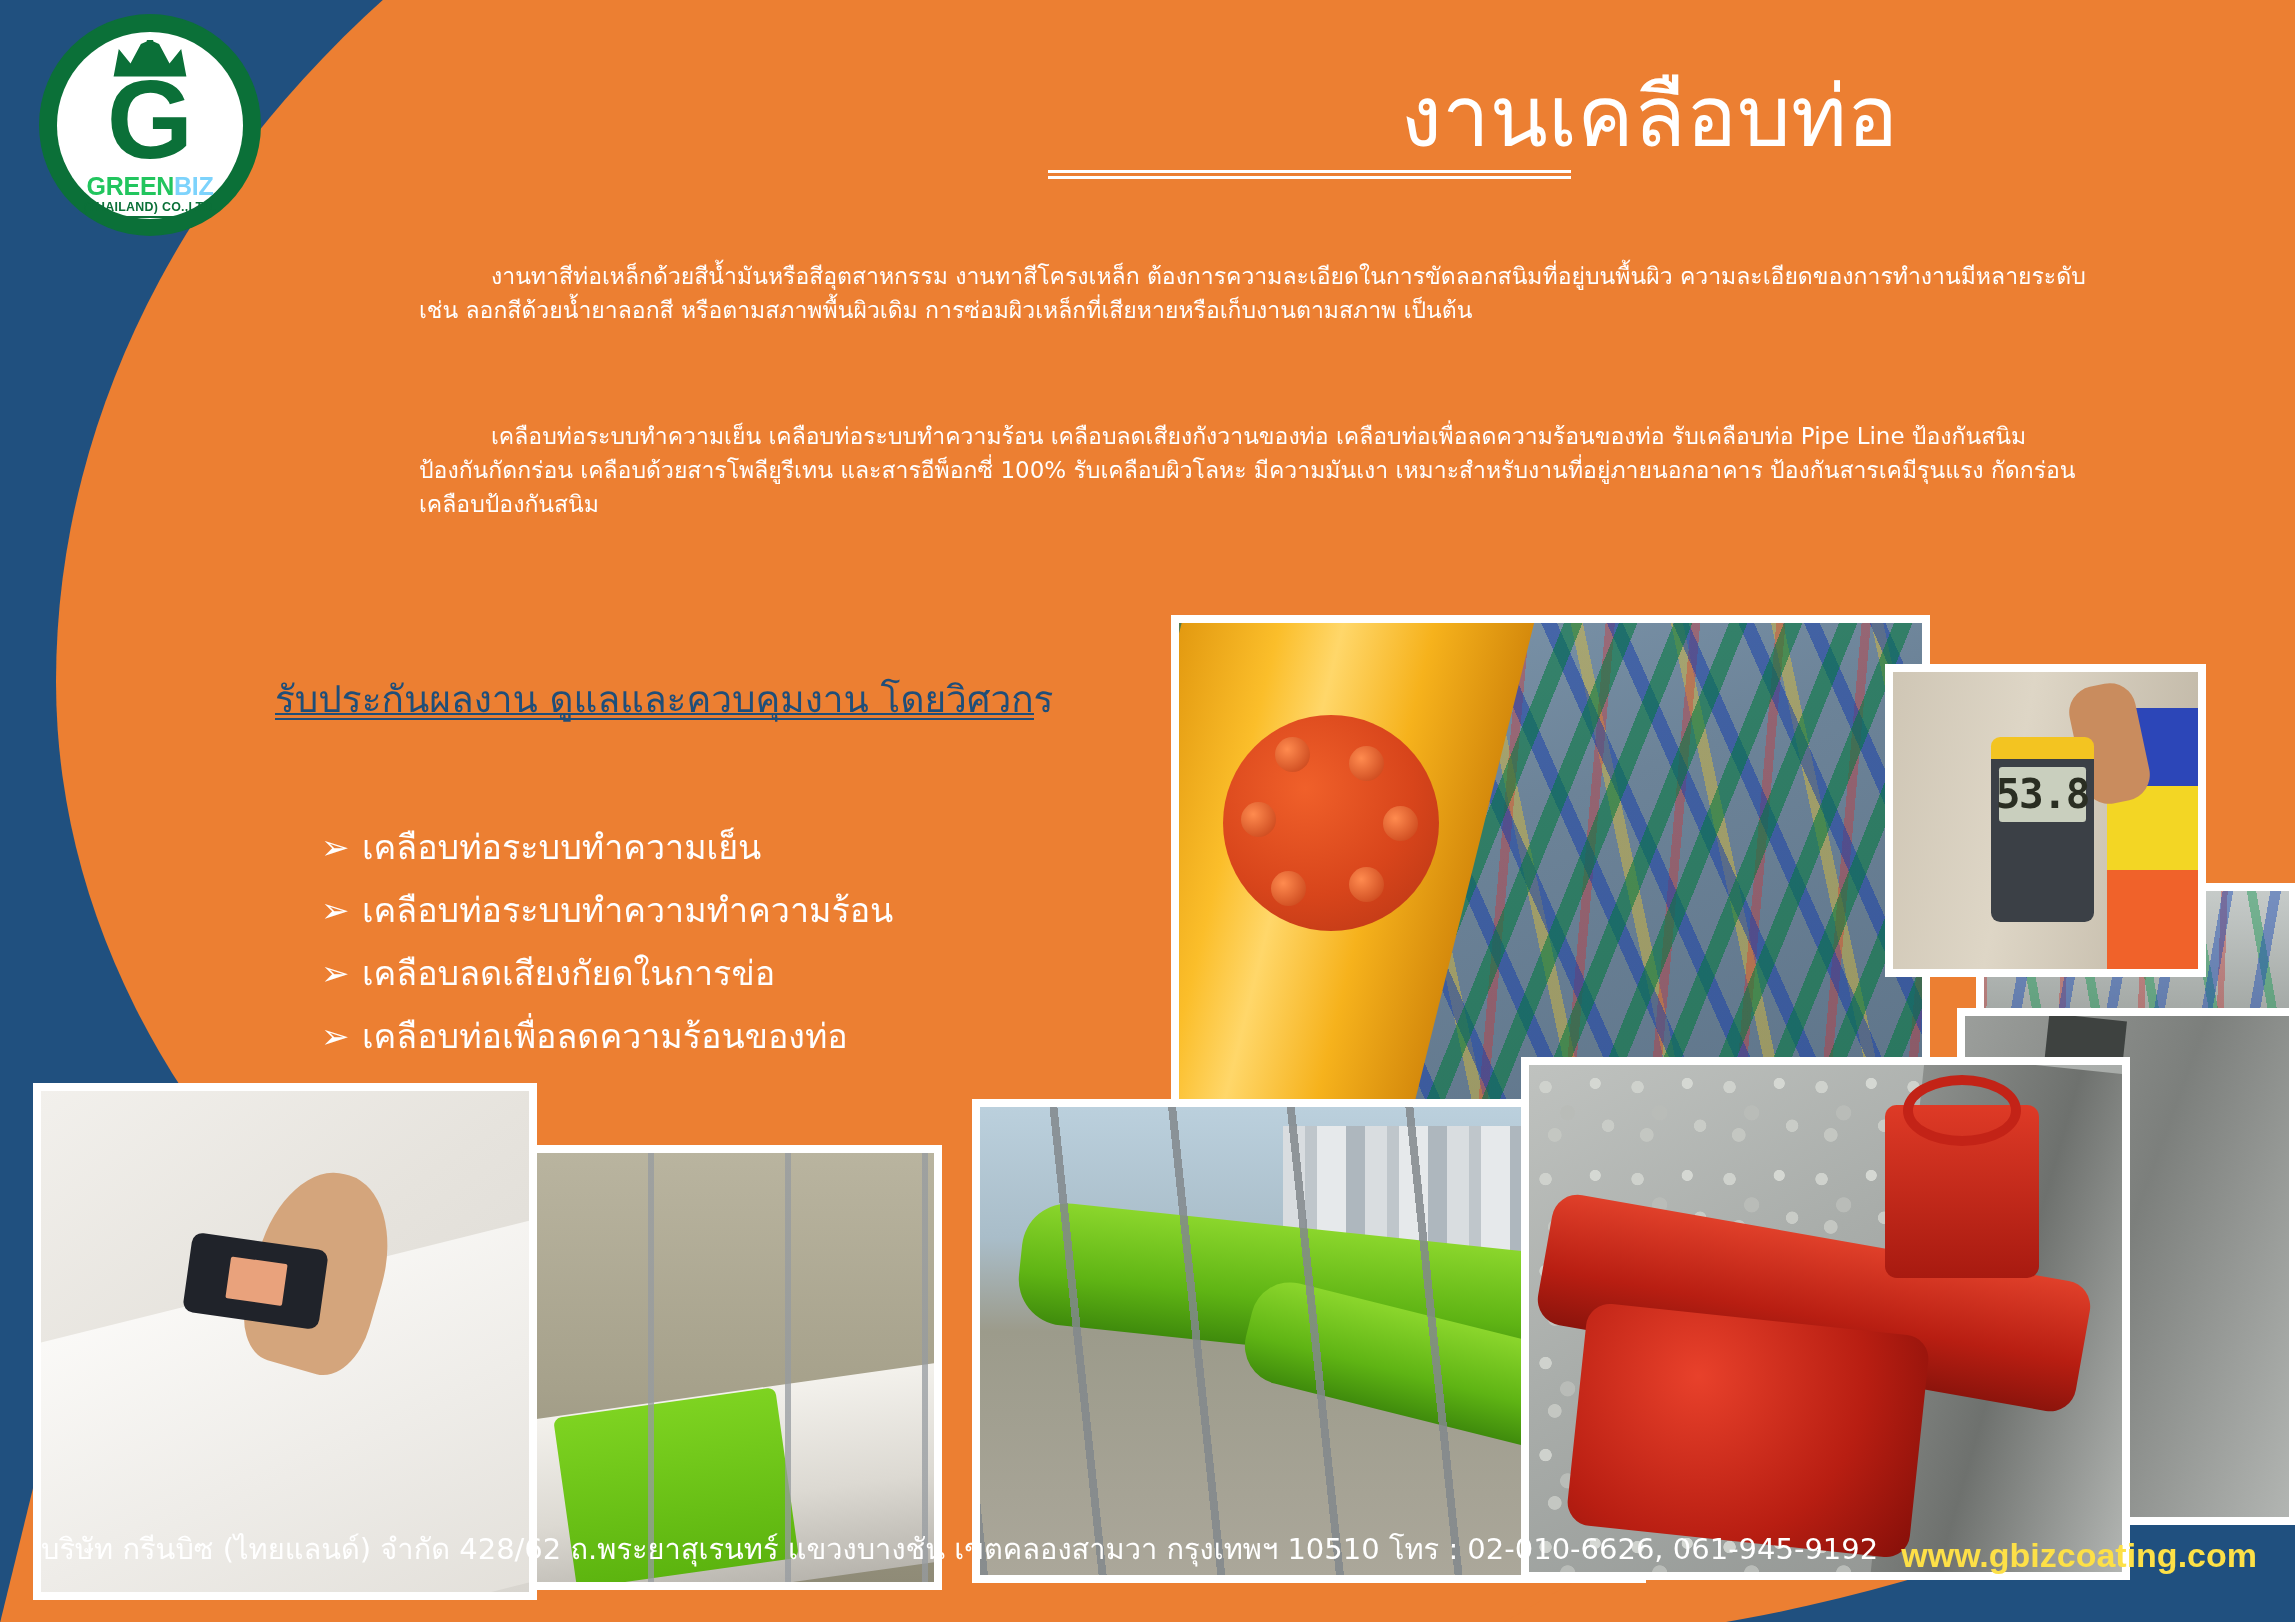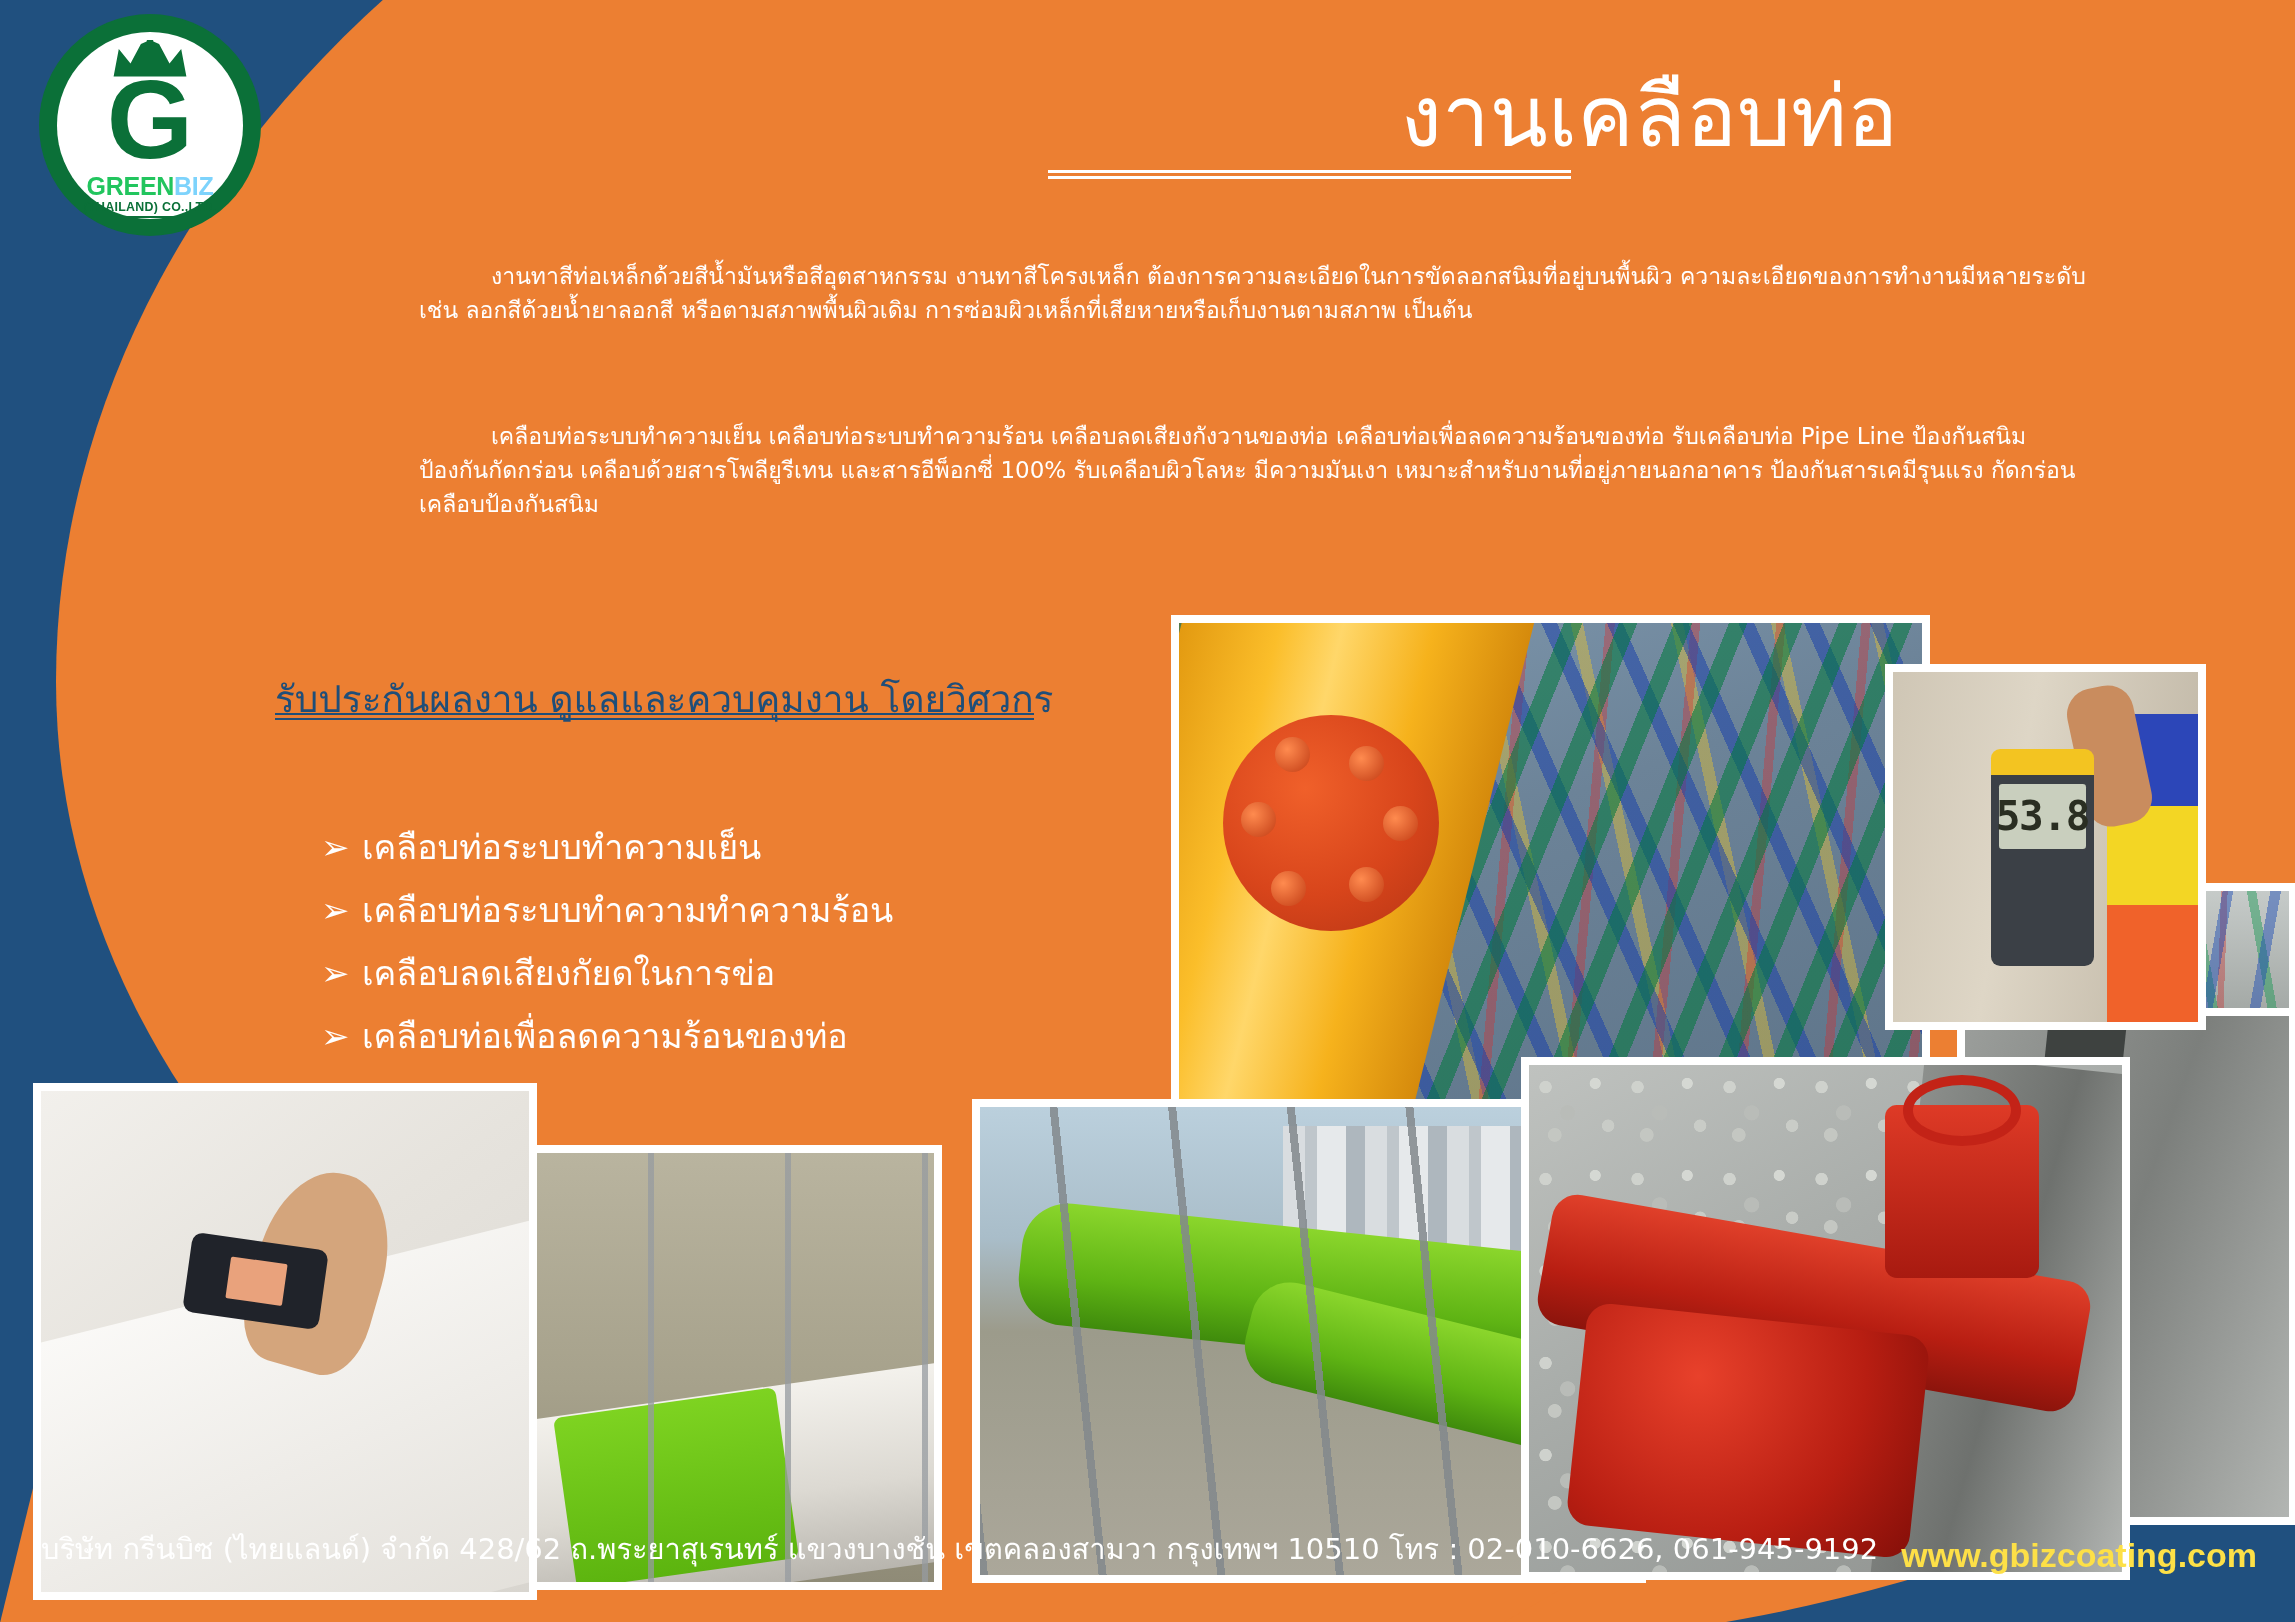--- a/index.html
+++ b/index.html
@@ -194,21 +194,21 @@
     box-shadow: 0 0 0 0 rgba(0,0,0,0);
   }
   .photo > .inner {
     width:100%; height:100%;
     overflow:hidden;
     position:relative;
   }
 
   
   #photo-main     { left: 1171px; top: 615px;  width: 759px; height: 530px; }
-  #photo-meter    { left: 1885px; top: 664px; width: 321px;  height: 366px; z-index: 24; }
+  #photo-meter    { left: 1885px; top: 664px; width: 321px;  height: 313px; z-index: 24; }
   #photo-white    { left:   33px; top: 1083px; width: 504px;  height: 517px; z-index: 23; }
   #photo-plant    { left:  366px; top: 1145px; width: 576px;  height: 445px; z-index: 22; }
   #photo-roof     { left: 972px; top: 1099px; width: 674px; height: 484px; z-index: 21; }
   #photo-red      { left: 1521px; top: 1057px; width: 609px;  height: 523px; z-index: 25; }
   #photo-drain    { left: 1957px; top: 1008px; width: 340px;  height: 517px; z-index: 19; }
   #photo-topright { left: 1976px; top: 883px; width: 321px;  height: 196px; z-index: 18; }
 
   
   #footer-text {
     position:absolute;

